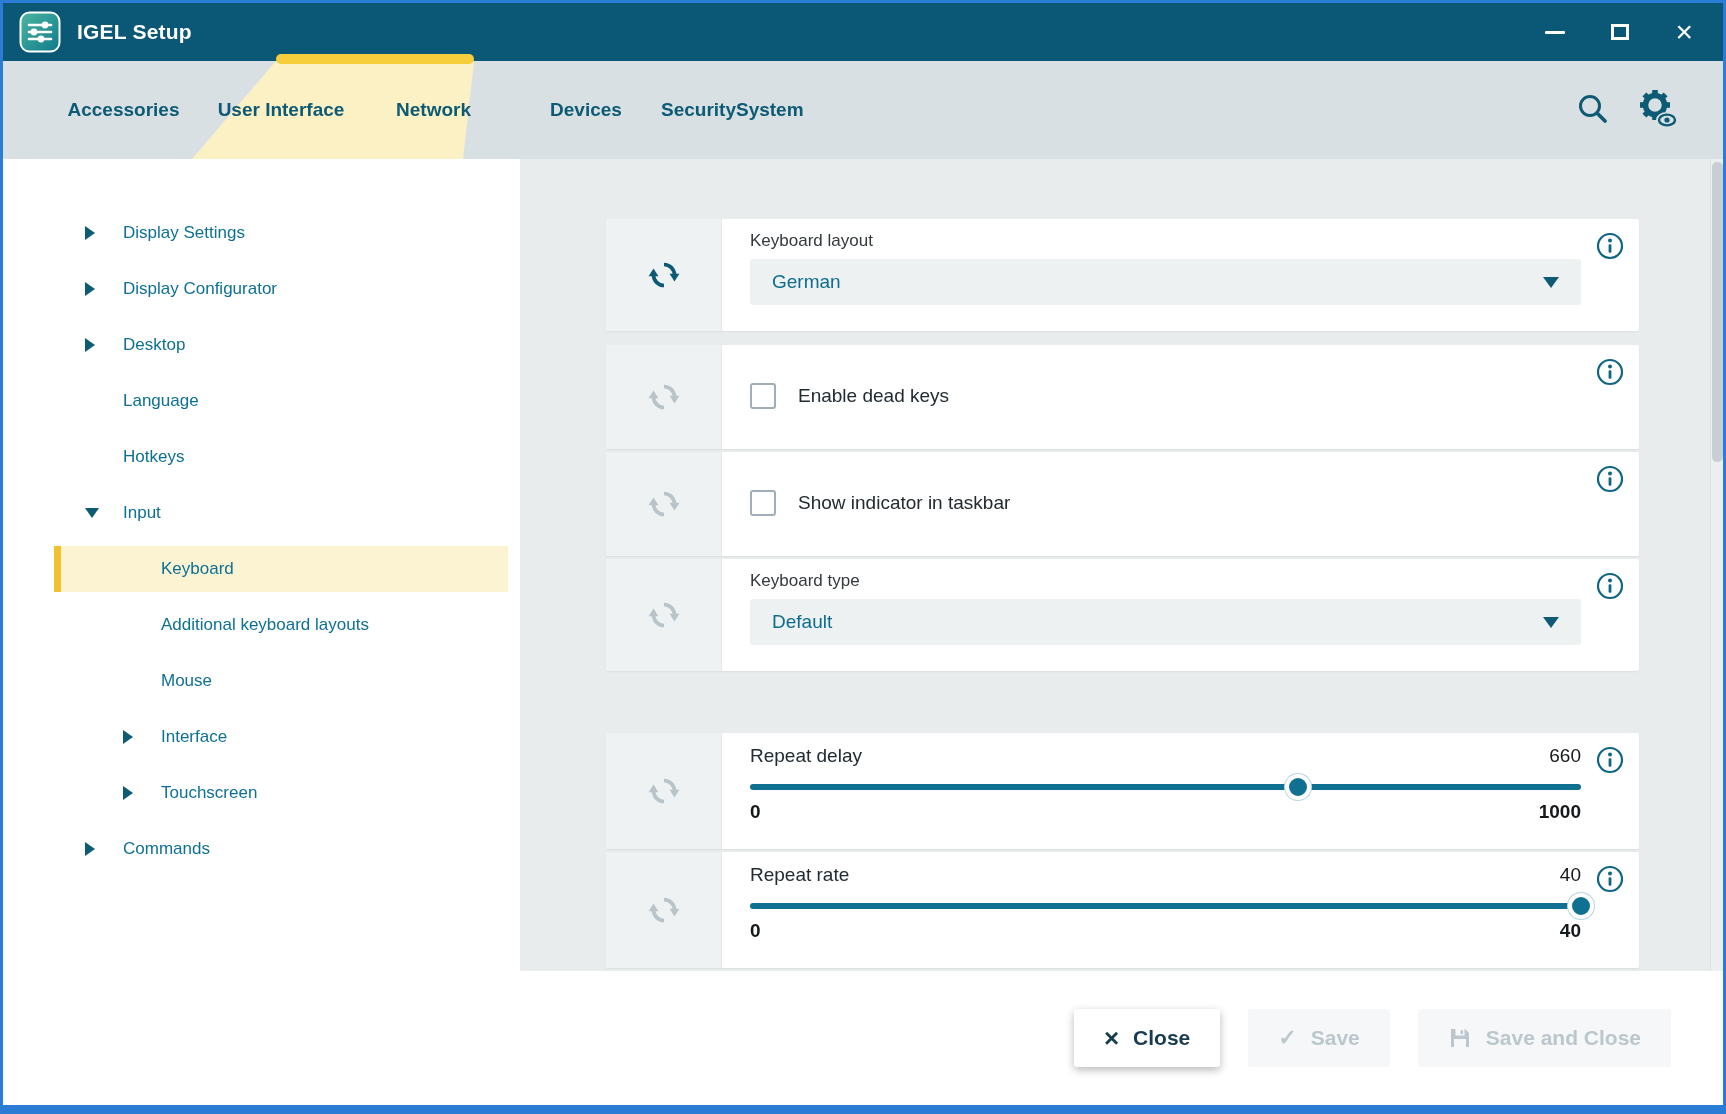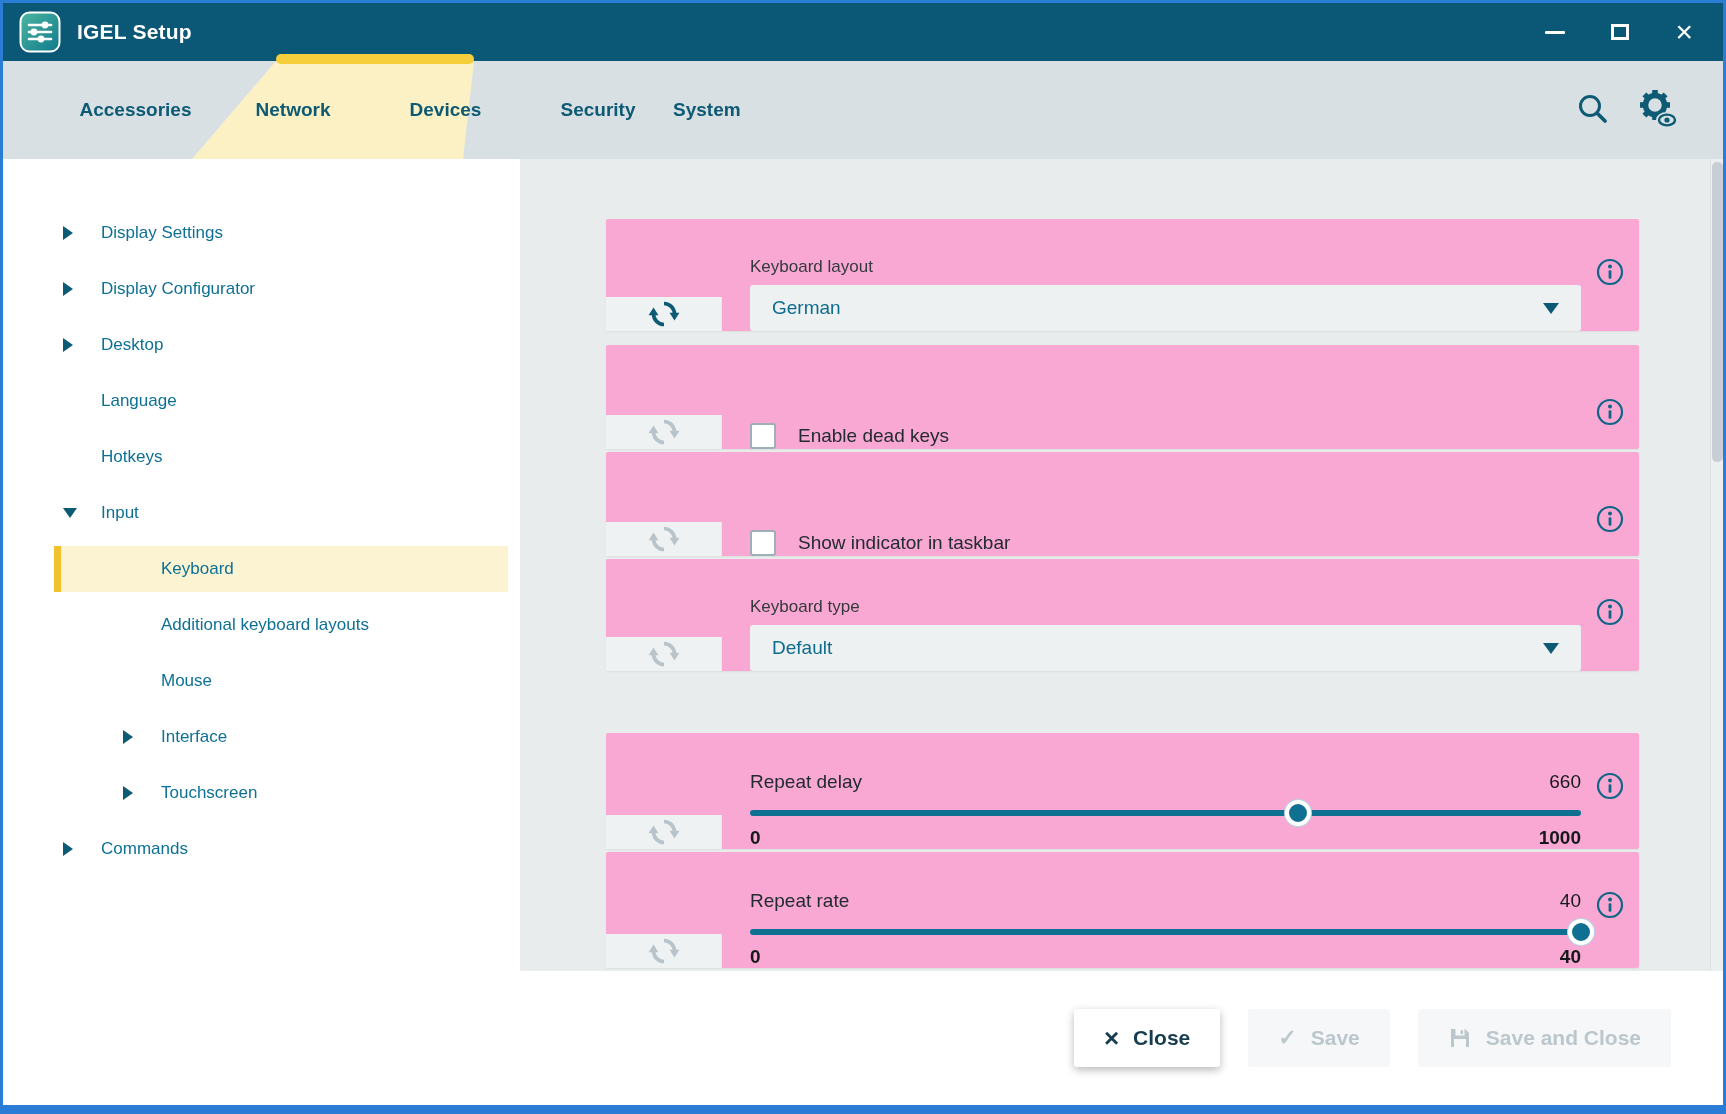--- a/index.html
+++ b/index.html
@@ -14,54 +14,54 @@
   .titlebar { height:58px; background:#0b5876; display:flex; align-items:center; padding:0 16px; flex:none; }
   .logo { width:42px; height:42px; margin-right:16px; flex:none; }
   .title { color:#fff; font-size:21px; font-weight:700; letter-spacing:.2px; }
   .win-controls { margin-left:auto; display:flex; align-items:center; gap:46px; padding-right:14px; }
   .wc-min { width:20px; height:3px; background:#fff; border-radius:1px; display:block; }
   .wc-max { width:18px; height:16px; border:3px solid #fff; display:block; }
   .wc-close { color:#fff; font-size:30px; line-height:1; font-weight:400; display:block; }
   .win-controls button { cursor:pointer; display:flex; align-items:center; }
 
   
-  .tabbar { height:98px; background:#d9e0e4; display:flex; align-items:stretch; padding-left:50px;
+  .tabbar { height:98px; background:#d9e0e4; display:flex; align-items:stretch; padding-left:38px;
             position:relative; flex:none; }
   .tab-highlight { position:absolute; left:189px; top:0; width:282px; height:98px; background:#fcf1c5;
                    clip-path:polygon(84px 0, 282px 0, 271px 100%, 0 100%); z-index:1; }
   .tab-highlight-bar { position:absolute; left:273px; top:-7px; width:198px; height:10px;
                        background:#f6cd3b; border-radius:5px; z-index:3; }
   .tab { position:relative; z-index:2; display:flex; align-items:center; justify-content:center;
          font-size:19px; font-weight:700; color:#0d5a74; cursor:pointer; }
   .tab:nth-of-type(1){ width:165px; } .tab:nth-of-type(2){ width:215px; }
   .tab:nth-of-type(3){ width:165px; } .tab:nth-of-type(4){ width:150px; }
   .tab:nth-of-type(5){ width:155px; } .tab:nth-of-type(6){ width:150px; }
   .tab-icons { position:absolute; right:44px; top:0; height:100%; display:flex; align-items:center; gap:26px; z-index:2; }
   .tab-icons button { cursor:pointer; display:flex; align-items:center; }
 
   
   .main { height:812px; display:flex; flex:none; }
   .sidebar { width:517px; background:#fff; padding-top:46px; flex:none; }
-  .nav-item { position:relative; height:56px; display:flex; align-items:center; padding-left:60px;
+  .nav-item { position:relative; height:56px; display:flex; align-items:center; padding-left:82px;
               color:#0e7095; font-size:17px; cursor:pointer; }
   .nav-item.lvl1 { padding-left:120px; }
   .arrow-box { width:38px; flex:none; display:flex; align-items:center; position:relative; z-index:1; }
   .nav-lbl { position:relative; z-index:1; }
   .tri-right { width:0; height:0; border-left:10px solid #0d5a74; border-top:7px solid transparent; border-bottom:7px solid transparent; }
   .tri-down  { width:0; height:0; border-top:10px solid #0d5a74; border-left:7px solid transparent; border-right:7px solid transparent; }
   .nav-item.selected::before { content:""; position:absolute; left:51px; right:12px; top:5px; bottom:5px; background:#fcf3d2; }
   .nav-item.selected::after  { content:""; position:absolute; left:51px; width:7px; top:5px; bottom:5px; background:#f2c12e; }
 
   .content { flex:1; background:#e9eced; padding:60px 0 0 86px; overflow:hidden; }
   .scroll { width:13px; background:#eceff0; border-left:1px solid #dfe3e5; position:relative; flex:none; }
   .scroll-thumb { position:absolute; top:3px; left:1px; width:11px; height:300px; background:#c7cfd4; border-radius:5px; }
 
   
-  .card { width:1033px; display:flex; background:#f9a8d4; border-radius:2px; position:relative;
-          box-shadow:0 1px 2px rgba(0,0,0,.06);align-items:flex-end; }
+  .card { width:1033px; display:flex; background:#ffffff; border-radius:2px; position:relative;
+          box-shadow:0 1px 2px rgba(0,0,0,.06); }
   .card.h-select { height:112px; margin-bottom:3px; }
   .card.h-check  { height:104px; margin-bottom:3px; }
   .card.h-slider { height:116px; margin-bottom:3px; }
   .card.gap-after { margin-bottom:14px; }
   .card.gap-before { margin-top:62px; }
   .reset-col { width:116px; background:#eff2f3; display:flex; align-items:center; justify-content:center; flex:none;
                border-right:1px solid #e4e8ea; }
   .reset-btn { cursor:pointer; color:#0d5a74; display:flex; }
   .reset-btn.inactive { color:#b9c4ca; }
   .card-main { flex:1; padding:12px 58px 0 28px; position:relative; }
@@ -131,20 +131,21 @@
       <button>
           <span class="wc-close">×</span>
         </button>
     </div>
   </div>
 
   <div class="tabbar">
     <div class="tab-highlight"></div>
     <div class="tab-highlight-bar"></div>
     <div class="tab">Accessories</div>
+    <div class="tab">User Interface</div>
     <div class="tab">Network</div>
     <div class="tab">Devices</div>
     <div class="tab">Security</div>
     <div class="tab">System</div>
     <div class="tab-icons">
       <button>
         <span>
           <svg width="36" height="36" viewBox="0 0 36 36">
             <circle cx="15" cy="15" r="9.5" fill="none" stroke="#0d5a74" stroke-width="3"></circle>
             <line x1="22" y1="22" x2="30" y2="30" stroke="#0d5a74" stroke-width="3.8" stroke-linecap="round"></line>

